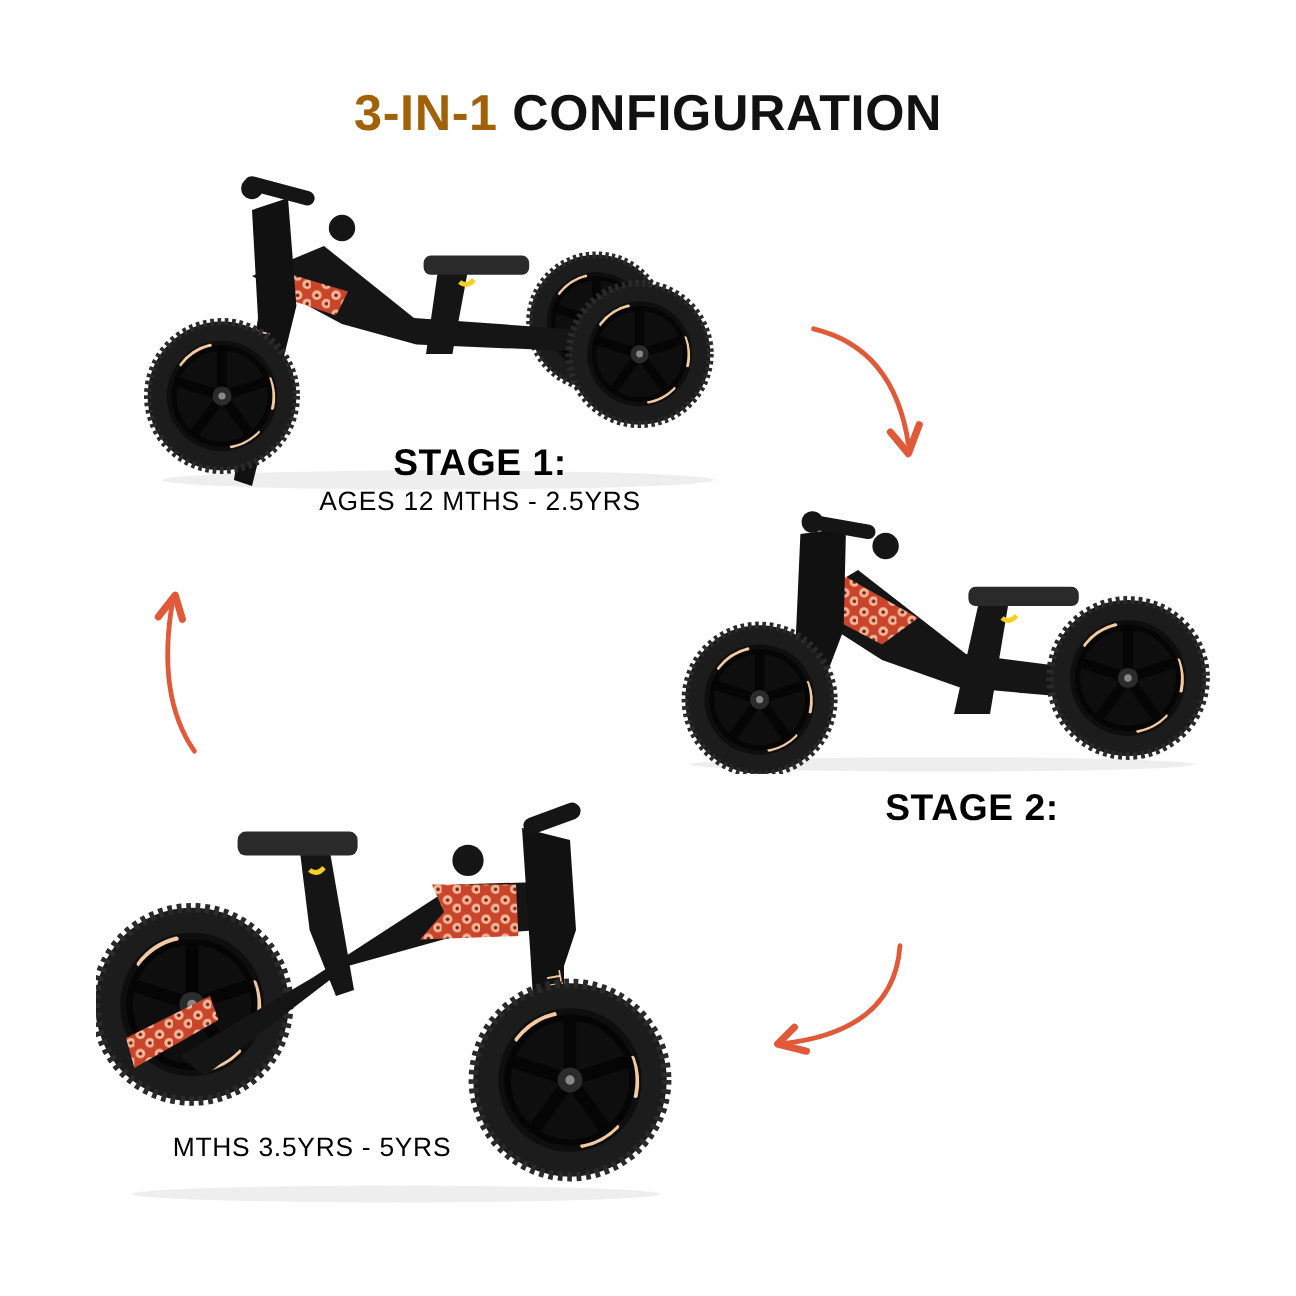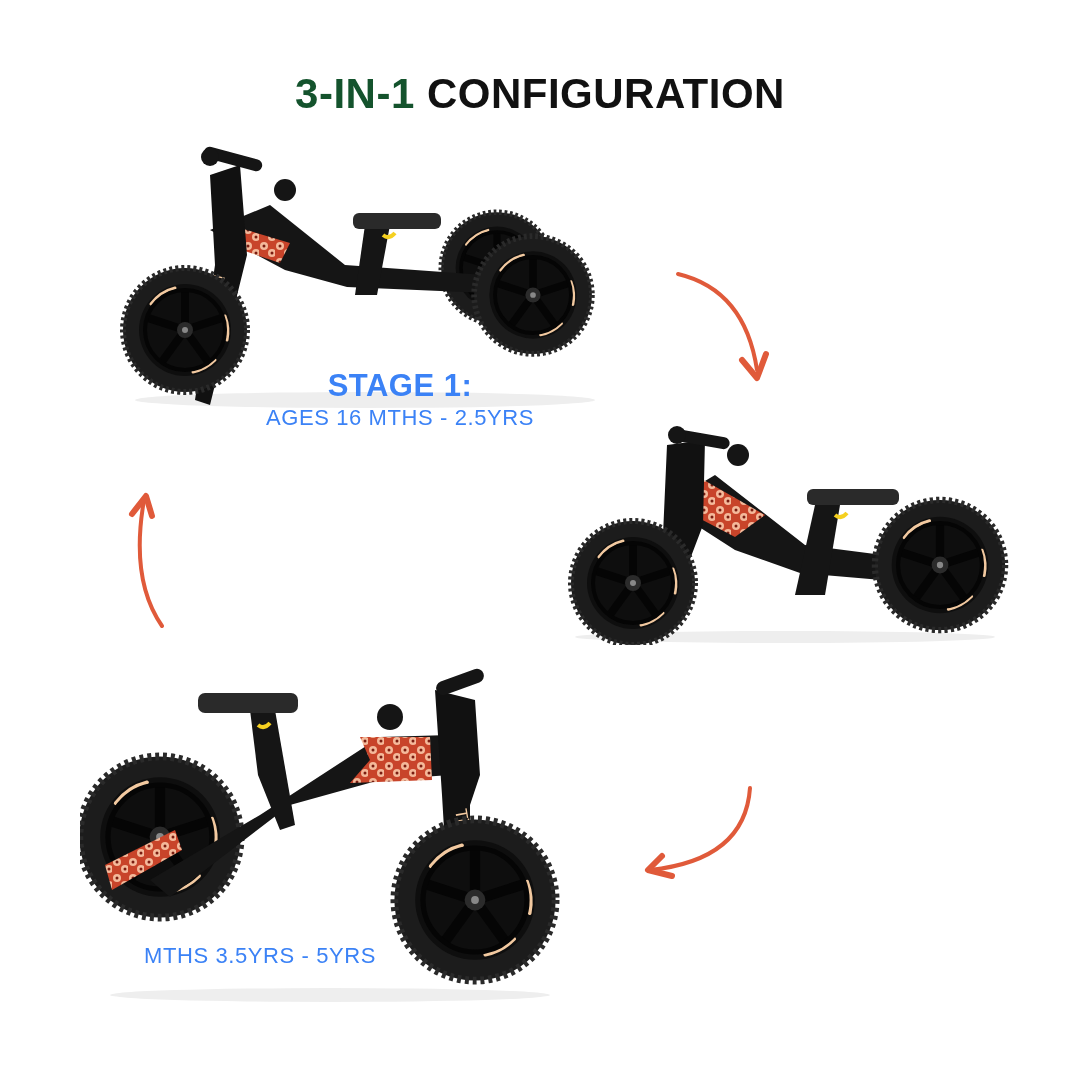--- a/index.html
+++ b/index.html
@@ -6,22 +6,22 @@
     body {
       width: 1080px; height: 1080px; background: #ffffff;
       position: relative; overflow: hidden;
       font-family: "Liberation Sans", "DejaVu Sans", sans-serif;
     }
     .title {
       position: absolute; top: 70px; left: 0; width: 1080px;
       text-align: center; font-size: 42px; font-weight: 700;
       letter-spacing: 0.5px; color: #111;
     }
-    .title .accent { color: #14532d; }
-    .stage-label { position: absolute; text-align: center; color: #3b82f6; }
+    .title .accent { color: #a16207; }
+    .stage-label { position: absolute; text-align: center; color: #000000; }
     .stage-label .h { font-size: 31px; font-weight: 700; letter-spacing: 0.5px; line-height: 36px; }
     .stage-label .s { font-size: 22px; font-weight: 400; letter-spacing: 0.6px; line-height: 28px; }
     .bike { position: absolute; }
     .arrow { position: absolute; }
   </style>
 </head>
 <body>
 
 <div class="title">
   <span class="accent">3-IN-1</span><span> CONFIGURATION</span>
@@ -82,21 +82,21 @@
       <use href="#wheel"></use>
     </g>
 
   <g transform="translate(418,150) scale(0.95)">
       <use href="#wheel"></use>
     </g>
 </svg>
 
 <div class="stage-label" style="left:240px; top:368px; width:320px;">
   <div class="h">STAGE 1:</div>
-  <div class="s">AGES 16 MTHS - 2.5YRS</div>
+  <div class="s">AGES 12 MTHS - 2.5YRS</div>
 </div>
 
 <svg class="bike" style="left:555px; top:425px;" width="460" height="220" viewBox="0 0 460 220">
   <ellipse cx="230" cy="212" rx="210" ry="6" fill="#eee"></ellipse>
 
   <path d="M 110 80 L 160 50 L 250 120 L 390 138 L 385 160 L 245 148 L 180 125 Z" fill="#151515"></path>
   <path d="M 140 50 L 210 90 L 180 112 L 138 90 Z" fill="url(#decalPat)"></path>
   <path d="M 380 138 L 440 130 L 445 148 L 382 158 Z" fill="url(#decalPat)"></path>
 
   <path d="M 260 80 L 285 80 L 270 170 L 240 170 Z" fill="#151515"></path>
@@ -111,20 +111,21 @@
 
   <g transform="translate(78,158) scale(1)">
       <use href="#wheel"></use>
     </g>
   <g transform="translate(385,140) scale(1.05)">
       <use href="#wheel"></use>
     </g>
 </svg>
 
 <div class="stage-label" style="left:660px; top:655px; width:300px;">
+  <div class="h">STAGE 2:</div>
 </div>
 
 <svg class="bike" style="left:80px; top:665px;" width="490" height="340" viewBox="0 0 490 340">
   <ellipse cx="250" cy="330" rx="220" ry="7" fill="#eee"></ellipse>
 
   <g transform="translate(80,172) scale(1.3)">
       <use href="#wheel"></use>
     </g>
 
   <path d="M 70 215 L 180 150 L 300 72 L 370 70 L 370 110 L 300 115 L 210 140 L 90 232 Z" fill="#151515"></path>

